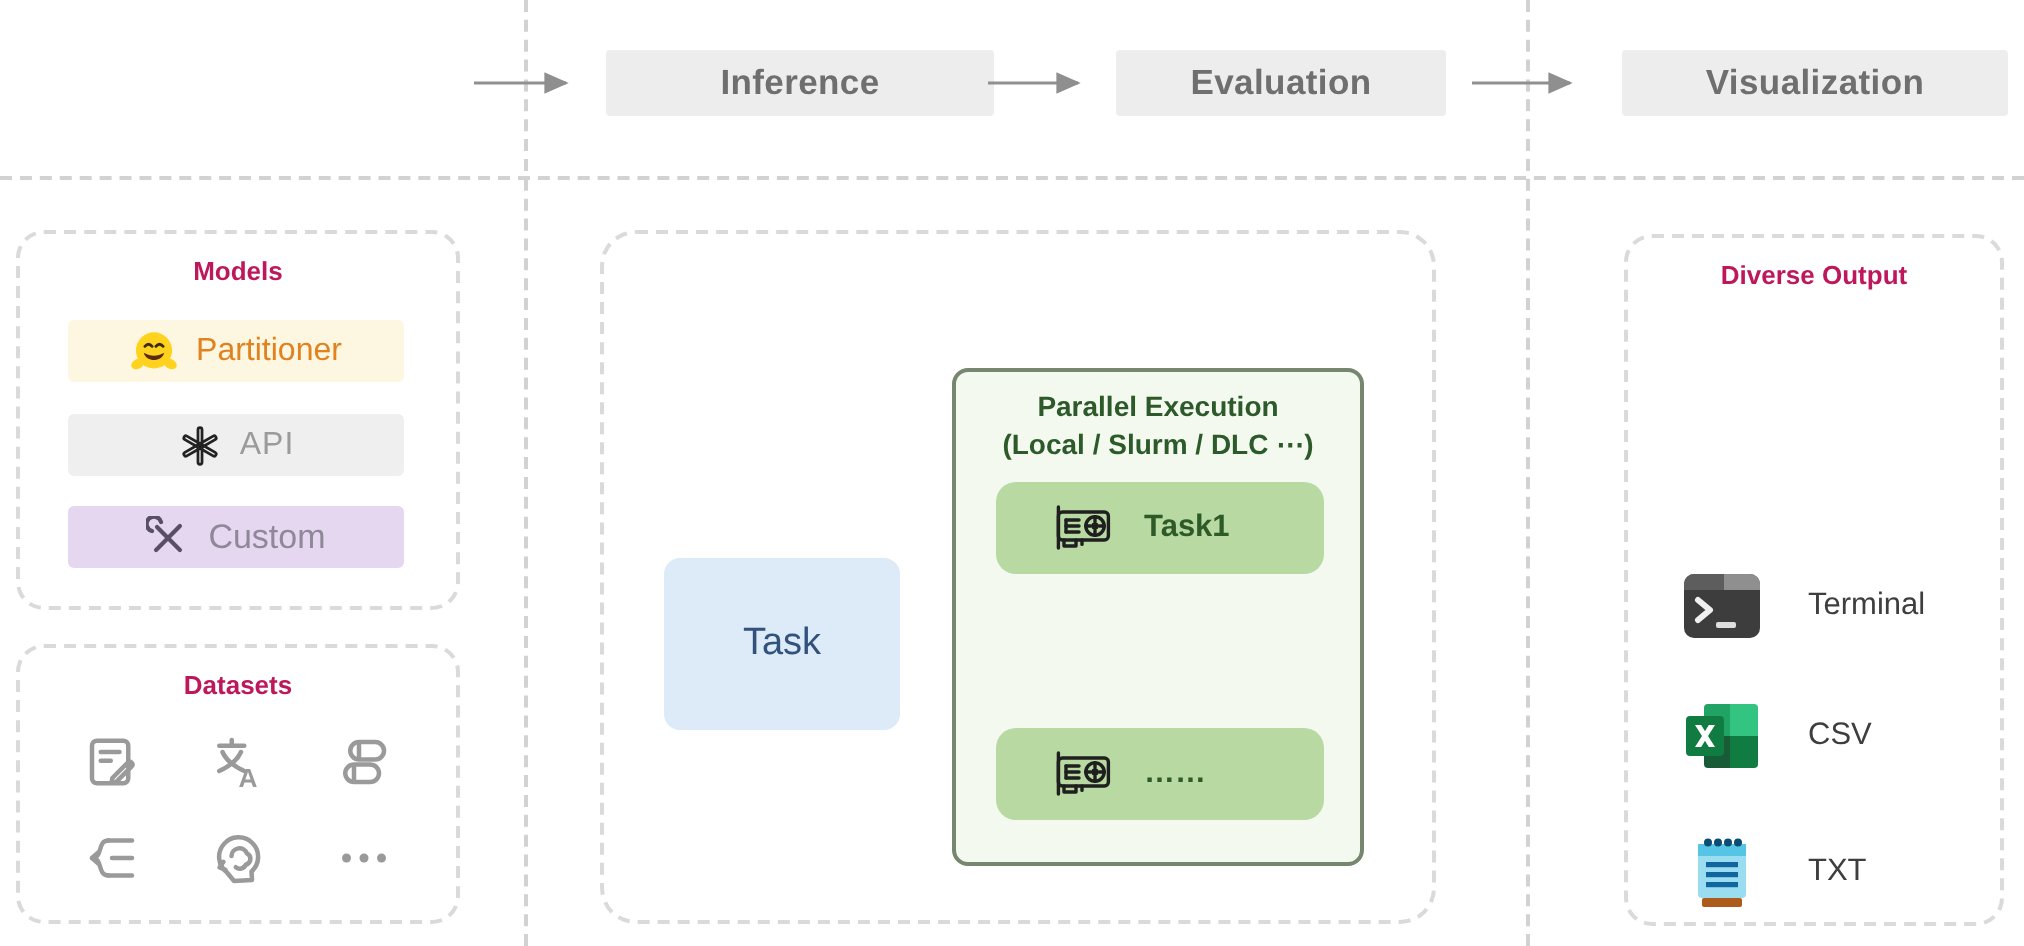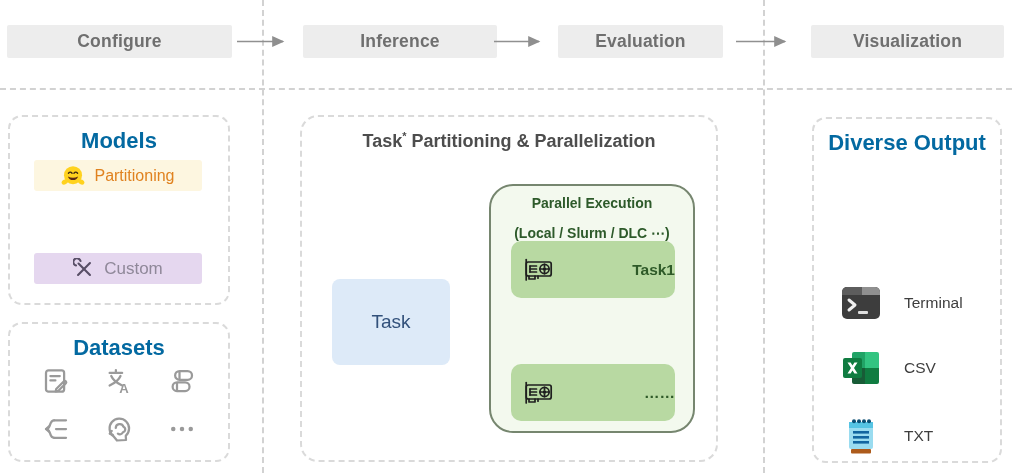--- a/index.html
+++ b/index.html
@@ -12,66 +12,65 @@
 
   
   .stage{position:absolute;top:25px;height:33px;background:var(--stage-bg);color:var(--stage-text);
          font-size:17.5px;font-weight:600;display:flex;align-items:center;justify-content:center;
          border-radius:2px;letter-spacing:.2px;}
 
   .overlay{position:absolute;left:0;top:0;pointer-events:none;}
 
   
   .panel{position:absolute;border:2px dashed #dadada;border-radius:14px;background:#fff;box-sizing:border-box;}
-  .panel-title{font-weight:bold;font-size:22px;color:#0369a1;text-align:center;margin-top:11px;}
+  .panel-title{font-weight:bold;font-size:13px;color:#be185d;text-align:center;margin-top:11px;}
 
   
   .model-row{position:absolute;left:24px;width:168px;height:31px;display:flex;align-items:center;
              justify-content:center;gap:9px;border-radius:3px;font-size:16px;}
   .model-row svg{flex:0 0 auto;}
   .row-hf{top:43px;background:var(--hf-bg);color:var(--hf-text);}
   .row-api{top:90px;background:var(--api-bg);color:var(--api-text);letter-spacing:.5px;}
   .row-custom{top:136px;background:var(--custom-bg);color:var(--custom-text);font-size:17px;}
 
   
   .ds-grid{position:absolute;left:0;top:40px;width:100%;display:grid;grid-template-columns:1fr 1fr 1fr;
            row-gap:14px;justify-items:center;padding:0 14px;box-sizing:border-box;}
   .ds-cell{width:34px;height:34px;display:flex;align-items:center;justify-content:center;}
 
   
   .center-title{position:absolute;top:13px;width:100%;text-align:center;font-size:18px;font-weight:bold;color:#4d4d4d;}
   .center-title sup{font-size:11px;}
   .partitioner{position:absolute;left:30px;top:162px;width:118px;height:86px;background:var(--task-partitioner-bg);
                color:var(--task-partitioner-text);border-radius:8px;display:flex;flex-direction:column;
                align-items:center;justify-content:center;font-size:19px;line-height:1.45;}
-  .parallel-box{position:absolute;left:187px;top:67px;width:206px;height:249px;background:var(--parallel-bg);
-                border:2px solid var(--parallel-border);border-radius:24px;box-sizing:border-box;}
+  .parallel-box{position:absolute;left:174px;top:67px;width:206px;height:249px;background:var(--parallel-bg);
+                border:2px solid var(--parallel-border);border-radius:8px;box-sizing:border-box;}
   .parallel-title{margin-top:9px;text-align:center;font-weight:bold;font-size:14px;color:var(--parallel-text);}
-  .parallel-subtitle{text-align:center;font-weight:bold;font-size:14px;color:var(--parallel-text);margin-top:14px;}
-  .task-chip{position:absolute;left:20px;width:164px;height:57px;background:var(--task-box-bg);border-radius:10px;
-             display:flex;align-items:center;padding-left:12px;gap:14px;box-sizing:border-box;
-             color:var(--task-text);font-weight:bold;font-size:15.5px;justify-content:space-between;}
+  .parallel-subtitle{text-align:center;font-weight:bold;font-size:14px;color:var(--parallel-text);margin-top:3px;}
+  .task-chip{position:absolute;left:20px;width:164px;height:46px;background:var(--task-box-bg);border-radius:10px;
+             display:flex;align-items:center;padding-left:28px;gap:14px;box-sizing:border-box;
+             color:var(--task-text);font-weight:bold;font-size:15.5px;}
   .chip1{top:55px;} .chip2{top:114px;} .chip3{top:178px;}
 
   
   .out-row{position:absolute;left:26px;height:44px;display:flex;align-items:center;gap:22px;
            font-size:15.5px;color:#3e3e3e;}
   .out-terminal{top:162px;} .out-csv{top:227px;} .out-txt{top:295px;}
   .out-row .oicon{width:42px;height:40px;display:flex;align-items:center;justify-content:center;}
 </style>
 </head>
 <body>
 
 <div class="canvas">
 
   <div class="hline"></div>
   <div class="vline" style="left:262px"></div>
   <div class="vline" style="left:763px"></div>
 
-  <div class="stage" style="left:7px;width:225px">Configure</div>
   <div class="stage" style="left:303px;width:194px">Inference</div>
   <div class="stage" style="left:558px;width:165px">Evaluation</div>
   <div class="stage" style="left:811px;width:193px">Visualization</div>
 
   <svg class="overlay" width="1012" height="473">
     <defs>
       <marker id="ah" viewBox="0 0 10 10" refX="8" refY="5" markerWidth="9" markerHeight="9" orient="auto">
           <path d="M0,1 L9,5 L0,9 Z" fill="#8f8f8f"></path>
         </marker>
       <marker id="ah2" viewBox="0 0 10 10" refX="8" refY="5" markerWidth="8" markerHeight="8" orient="auto">
@@ -95,21 +94,34 @@
     <div class="panel-title">Models</div>
     <div class="model-row row-hf">
       <svg width="24" height="22" viewBox="0 0 30 28">
         <circle cx="15" cy="13" r="11.5" fill="#ffd21e"></circle>
         <path d="M9.2,10.4 q2.3,-2.7 4.6,0" stroke="#3f2a14" stroke-width="1.8" fill="none" stroke-linecap="round"></path>
         <path d="M16.2,10.4 q2.3,-2.7 4.6,0" stroke="#3f2a14" stroke-width="1.8" fill="none" stroke-linecap="round"></path>
         <path d="M8.5,14.5 C10,20.7 20,20.7 21.5,14.5 C17,17 13,17 8.5,14.5 Z" fill="#5d2b12"></path>
         <ellipse cx="4.6" cy="21.6" rx="4.3" ry="3.1" fill="#ffd21e" transform="rotate(-28 4.6 21.6)"></ellipse>
         <ellipse cx="25.4" cy="21.6" rx="4.3" ry="3.1" fill="#ffd21e" transform="rotate(28 25.4 21.6)"></ellipse>
       </svg>
-      <span>Partitioning</span>
+      <span>Partitioner</span>
+    </div>
+    <div class="model-row row-api">
+      <svg width="22" height="22" viewBox="0 0 24 24">
+        <g fill="none" stroke="#222222" stroke-width="1.5">
+          <rect x="10.9" y="2" width="2.2" height="10" rx="1.1"></rect>
+          <rect x="10.9" y="2" width="2.2" height="10" rx="1.1" transform="rotate(60 12 12)"></rect>
+          <rect x="10.9" y="2" width="2.2" height="10" rx="1.1" transform="rotate(120 12 12)"></rect>
+          <rect x="10.9" y="2" width="2.2" height="10" rx="1.1" transform="rotate(180 12 12)"></rect>
+          <rect x="10.9" y="2" width="2.2" height="10" rx="1.1" transform="rotate(240 12 12)"></rect>
+          <rect x="10.9" y="2" width="2.2" height="10" rx="1.1" transform="rotate(300 12 12)"></rect>
+        </g>
+      </svg>
+      <span>API</span>
     </div>
     <div class="model-row row-custom">
       <svg width="22" height="22" viewBox="0 0 24 24">
         <g fill="none" stroke="#584e66" stroke-width="2.3" stroke-linecap="round">
           <path d="M5.5,18.5 L18.5,5.5"></path>
           <path d="M6,6 L18.5,18.5"></path>
           <path d="M8.2,3.3 A4,4 0 1 0 3.3,8.2"></path>
         </g>
       </svg>
       <span>Custom</span>
@@ -166,23 +178,20 @@
               <circle cx="5" cy="12" r="1.8"></circle>
               <circle cx="12" cy="12" r="1.8"></circle>
               <circle cx="19" cy="12" r="1.8"></circle>
             </g>
         </svg>
       </div>
     </div>
   </div>
 
   <div class="panel" style="left:300px;top:115px;width:418px;height:347px;border-radius:18px">
-    <div class="center-title">
-      <span>Task</span><sup>*</sup><span> Partitioning &amp; Parallelization</span>
-    </div>
 
     <div class="partitioner">
       <div>Task</div>
     </div>
 
     <div class="parallel-box">
       <div class="parallel-title">Parallel Execution</div>
       <div class="parallel-subtitle">(Local / Slurm / DLC ⋯)</div>
 
       <div class="task-chip chip1">

